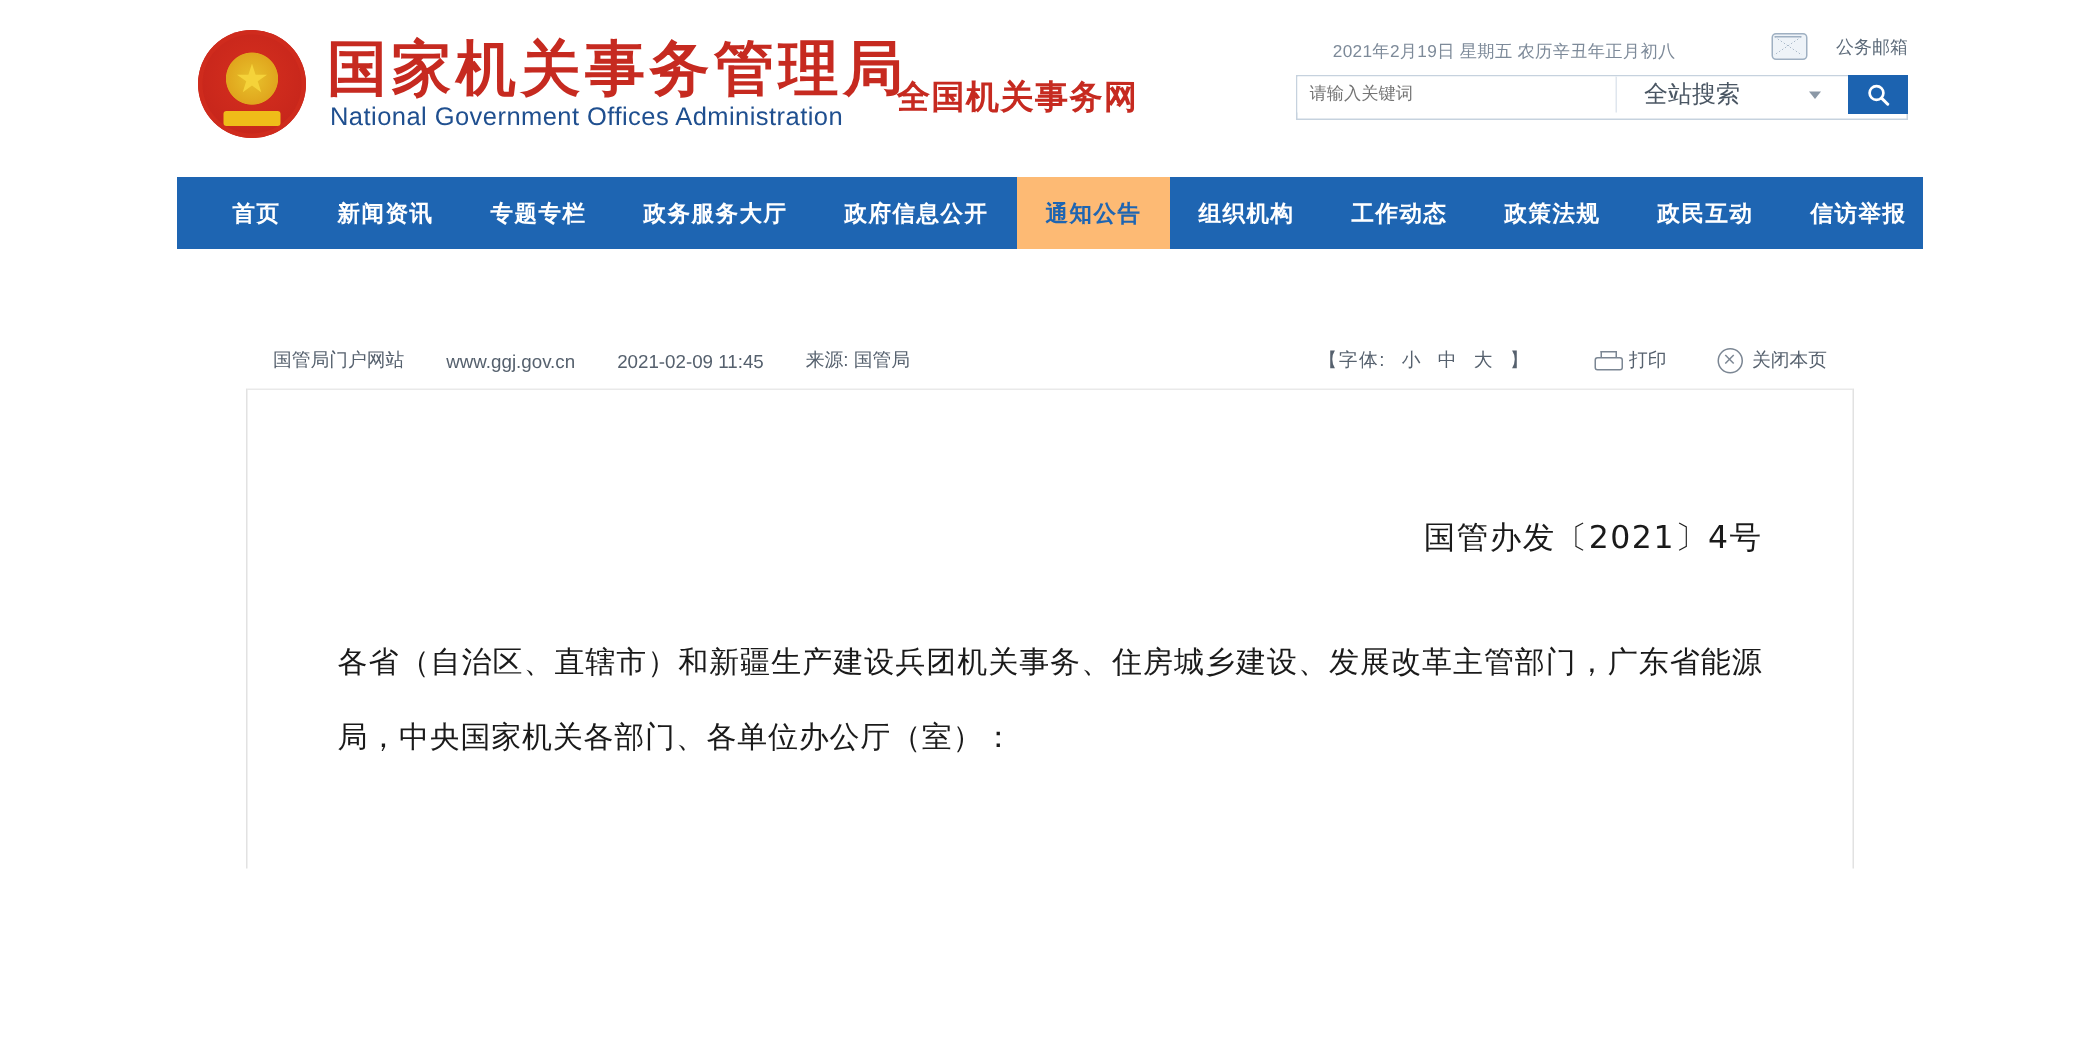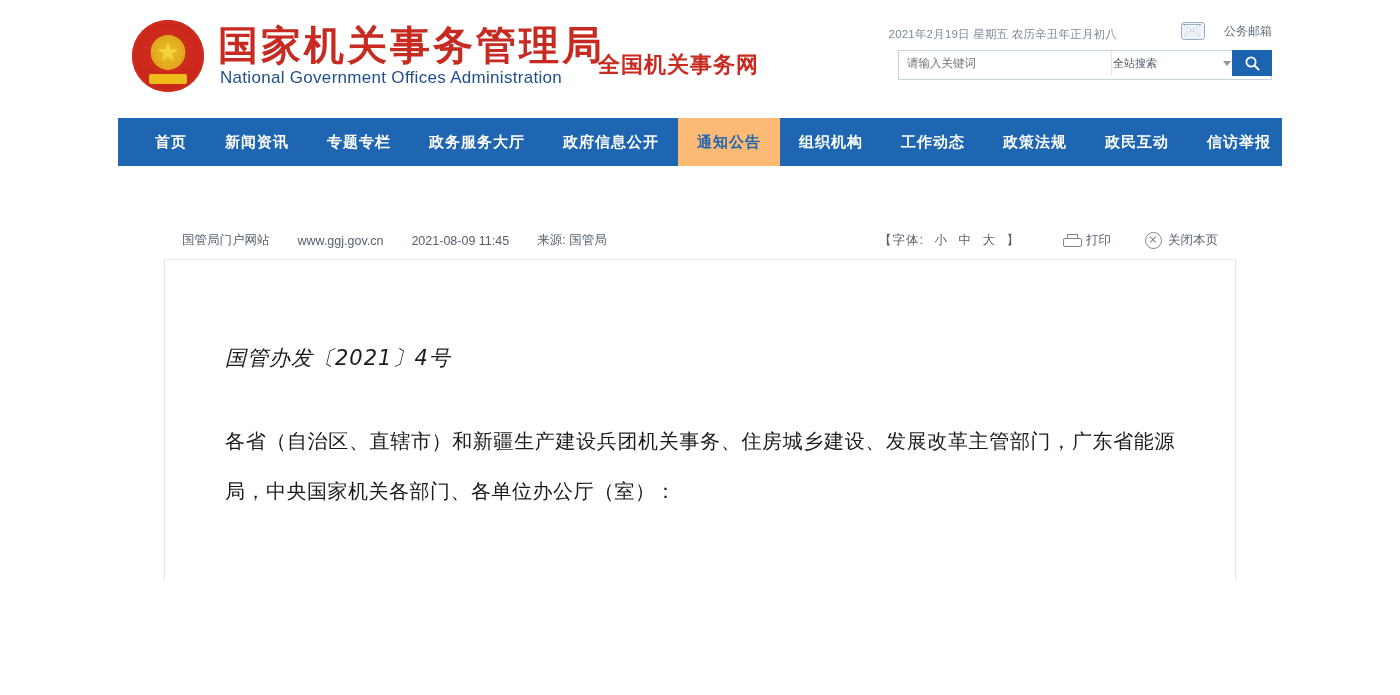--- a/index.html
+++ b/index.html
@@ -167,23 +167,23 @@
     font-size: 11.5px;
     color: #8b98a6;
     padding: 0 8px;
     background: #fff;
   }
   .search-select {
     width: 118px;
     height: 24px;
     border: none;
     border-left: 1px solid #dfe6ee;
-    font-size: 11px;
+    font-size: 16px;
     color: #4a5663;
-    padding: 0 1px;
+    padding: 0 18px;
     display: flex;
     align-items: center;
     justify-content: space-between;
     background: #fff;
   }
   .sel-caret {
     width: 0; height: 0;
     border-left: 4px solid transparent;
     border-right: 4px solid transparent;
     border-top: 5px solid #8b98a6;
@@ -299,27 +299,26 @@
   .doc-box {
     margin: 10px 46px 0 46px;
     border-left: 1px solid #e2e2e2;
     border-right: 1px solid #e2e2e2;
     border-top: 1px solid #e9e9e9;
     min-height: 320px;
     padding: 0 60px;
     box-sizing: border-box;
   }
   .doc-no {
-    text-align: left;
+    text-align: right;
     font-family: "DejaVu Sans", sans-serif;
     font-size: 21px;
     color: #1a1a1a;
     padding-top: 84px;
     letter-spacing: 1px;
-    font-style: italic;
   }
   .doc-p {
     font-family: "DejaVu Sans", sans-serif;
     font-size: 20px;
     color: #1a1a1a;
     line-height: 2.5;
     margin-top: 44px;
     letter-spacing: .5px;
     text-align: justify;
   }
@@ -377,21 +376,21 @@
       <div class="nav-item">政策法规</div>
       <div class="nav-item">政民互动</div>
       <div class="nav-item">信访举报</div>
     </div>
 
     <div class="article">
 
       <div class="meta">
         <div class="m">国管局门户网站</div>
         <div class="m">www.ggj.gov.cn</div>
-        <div class="m">2021-08-09 11:45</div>
+        <div class="m">2021-02-09 11:45</div>
         <div class="m">来源: 国管局</div>
         <div class="spacer"></div>
         <div class="font-group">
           <span>【字体:</span>
           <span>小</span>
           <span>中</span>
           <span>大</span>
           <span>】</span>
         </div>
         <div class="print">

